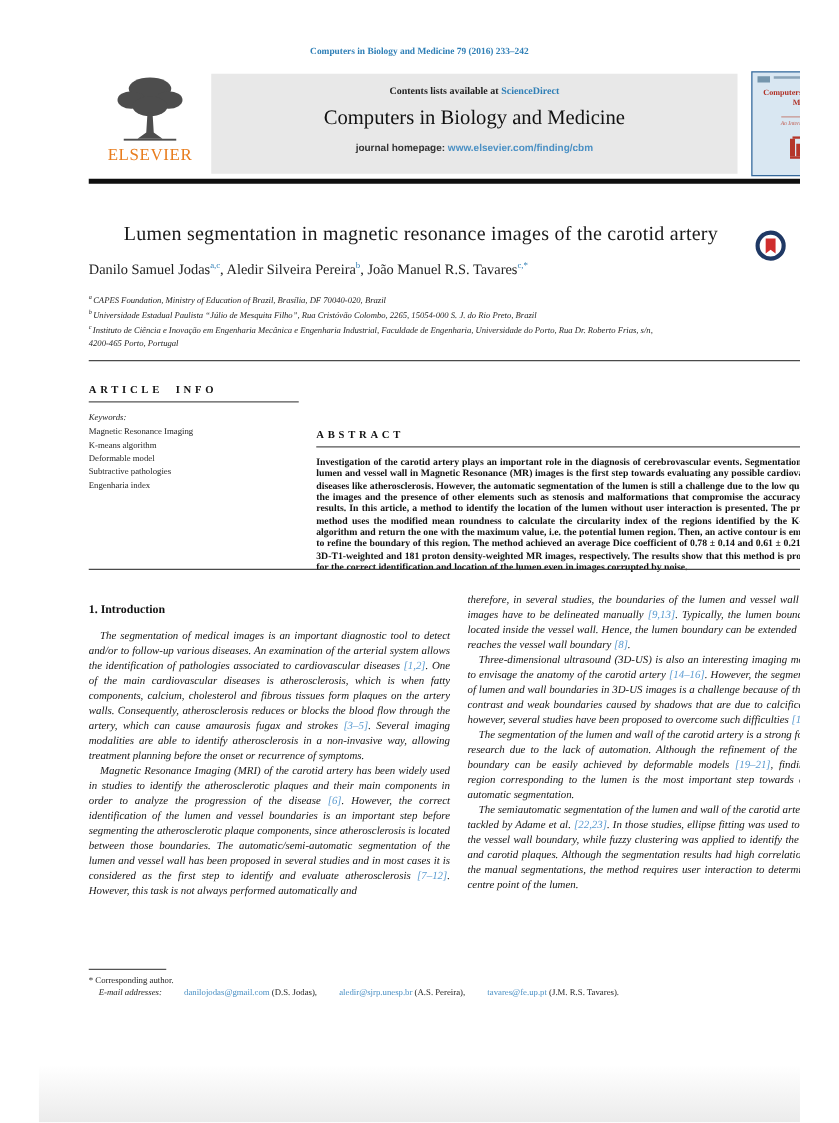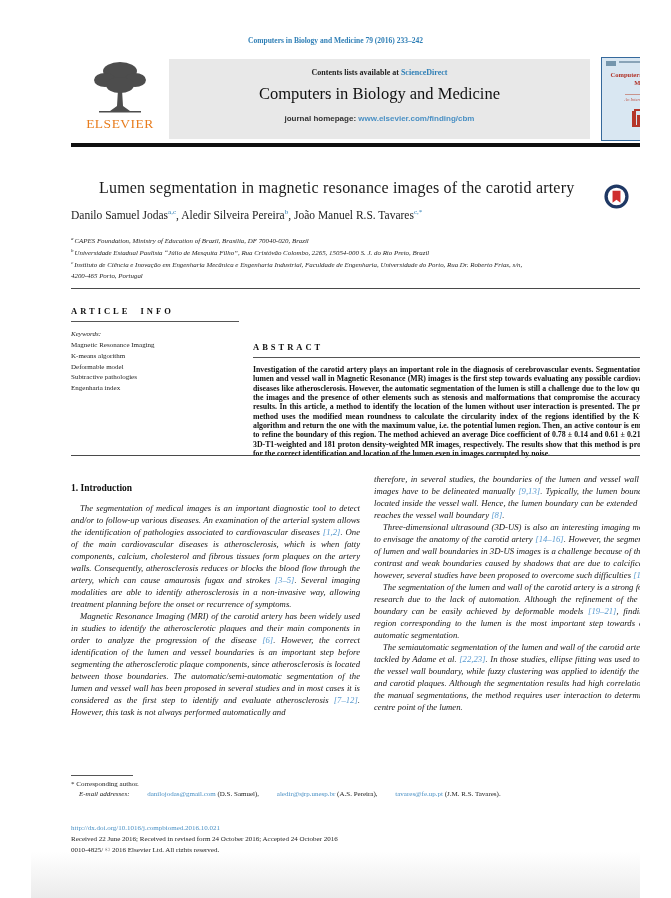--- a/index.html
+++ b/index.html
@@ -211,22 +211,17 @@
         <p class="para"><span>Three-dimensional ultrasound (3D-US) is also an interesting imaging modality to envisage the anatomy of the carotid artery </span><span class="cite">[14–16]</span><span>. However, the segmentation of lumen and wall boundaries in 3D-US images is a challenge because of the poor contrast and weak boundaries caused by shadows that are due to calcifications; however, several studies have been proposed to overcome such difficulties </span><span class="cite">[17,18]</span><span>.</span></p>
         <p class="para"><span>The segmentation of the lumen and wall of the carotid artery is a strong focus of research due to the lack of automation. Although the refinement of the lumen boundary can be easily achieved by deformable models </span><span class="cite">[19–21]</span><span>, finding the region corresponding to the lumen is the most important step towards a fully automatic segmentation.</span></p>
         <p class="para"><span>The semiautomatic segmentation of the lumen and wall of the carotid artery was tackled by Adame et al. </span><span class="cite">[22,23]</span><span>. In those studies, ellipse fitting was used to detect the vessel wall boundary, while fuzzy clustering was applied to identify the lumen and carotid plaques. Although the segmentation results had high correlation with the manual segmentations, the method requires user interaction to determine the centre point of the lumen.</span></p>
       </div>
     </div>
   </div>
 
   <div class="footnotes">
     <div class="fn-rule"></div>
     <div>* Corresponding author.</div>
-    <div class="fn-email"><span class="it">E-mail addresses: </span><span class="link">danilojodas@gmail.com</span><span> (D.S. Samuel), </span><span class="link">aledir@sjrp.unesp.br</span><span> (A.S. Pereira), </span><span class="link">tavares@fe.up.pt</span><span> (J.M. R.S. Tavares).</span></div>
-  </div>
-
-  <div class="bottom-block">
-    <div class="doi">http://dx.doi.org/10.1016/j.compbiomed.2016.10.021</div>
-    <div>Received 22 June 2016; Received in revised form 24 October 2016; Accepted 24 October 2016</div>
-    <div>0010-4825/ © 2016 Elsevier Ltd. All rights reserved.</div>
-  </div>
+    <div class="fn-email"><span class="it">E-mail addresses: </span><span class="link">danilojodas@gmail.com</span><span> (D.S. Jodas), </span><span class="link">aledir@sjrp.unesp.br</span><span> (A.S. Pereira), </span><span class="link">tavares@fe.up.pt</span><span> (J.M. R.S. Tavares).</span></div>
+  </div>
+
 
 </div>
 
 </body></html>

